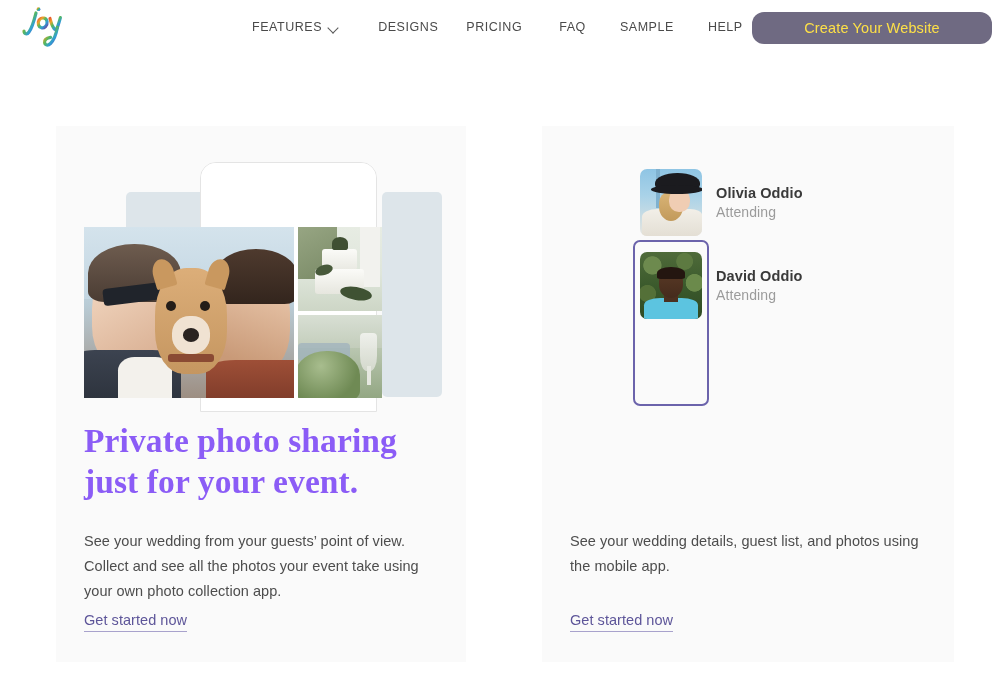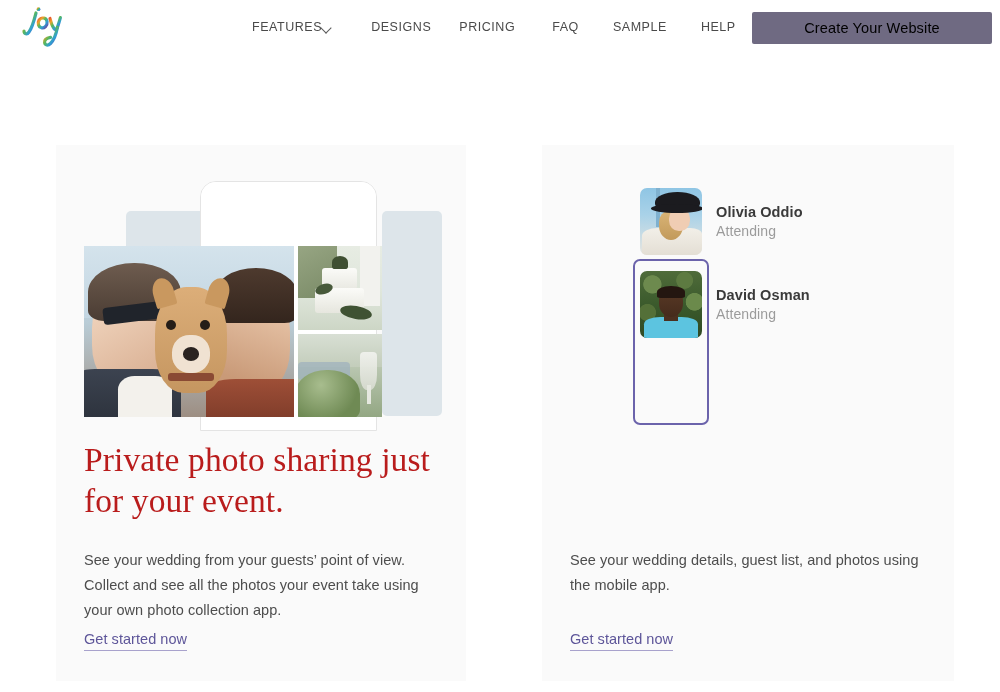--- a/index.html
+++ b/index.html
@@ -52,20 +52,21 @@
   }
   .nav-item {
     font-size: 12.5px;
     letter-spacing: 0.55px;
     color: #4a4a4a;
     text-transform: uppercase;
     font-weight: 400;
     white-space: nowrap;
     display: flex;
     align-items: center;
+    gap: 7px;
     cursor: pointer;
   }
   .nav-gap-1 { margin-right: 38px; }
   .nav-gap-2 { margin-right: 28px; }
   .nav-gap-3 { margin-right: 37px; }
   .nav-gap-4 { margin-right: 34px; }
   .nav-gap-5 { margin-right: 34px; }
 
   .chev {
     width: 11px; height: 7px;
@@ -83,36 +84,36 @@
   }
 
   .cta-btn {
     position: absolute;
     left: 752px;
     top: 12px;
     width: 240px;
     height: 32px;
     background: #6f6a82;
     border: none;
-    border-radius: 2px;
-    color: #000000;
+    border-radius: 12px;
+    color: #fde047;
     font-size: 14.5px;
     font-family: "Liberation Sans", sans-serif;
     letter-spacing: 0.15px;
     cursor: pointer;
     display: flex;
     align-items: center;
     justify-content: center;
   }
 
   
   .card {
     position: absolute;
     background: #fafafa;
-    top: 145px;
+    top: 126px;
     height: 536px;
   }
   .card-left  { left: 56px;  width: 410px; }
   .card-right { left: 542px; width: 412px; }
 
   
   .phone-scene {
     position: absolute;
     left: 0; top: 0;
     width: 410px;
@@ -345,23 +346,23 @@
       background:#141014; border-radius:52% 52% 24% 24%; }
   .av-vishal .body { position:absolute; left:8%; top:72%; width:86%; height:32%;
       background:linear-gradient(#47332c,#352520); border-radius:28% 22% 0 0; }
 
   
   .headline {
     position: absolute;
     font-family: "Liberation Serif", serif;
     font-size: 33.5px;
     line-height: 41px;
-    color: #b91c1c;
+    color: #8b5cf6;
     letter-spacing: 0.1px;
-    font-weight: 400;
+    font-weight: 700;
   }
   .headline-left  { left: 28px; top: 294px; width: 360px; }
   .headline-right { left: 28px; top: 294px; width: 360px; }
 
   .body-copy {
     position: absolute;
     font-size: 14.5px;
     line-height: 25px;
     color: #4d4d4d;
     letter-spacing: 0.05px;
@@ -514,21 +515,21 @@
 
         <div class="guest-row">
           <div class="avatar av-david">
             <div class="leaves"></div>
               <div class="tee"></div>
               <div class="neck"></div>
             <div class="face"></div>
               <div class="hair"></div>
           </div>
           <div class="guest-text">
-            <div class="guest-name">David Osman</div>
+            <div class="guest-name">David Oddio</div>
             <div class="guest-status">Attending</div>
           </div>
         </div>
 
 
       </div>
       <div class="selection-box"></div>
     </div>
 
     <p class="body-copy body-right">See your wedding details, guest list, and photos using the mobile app.</p>

